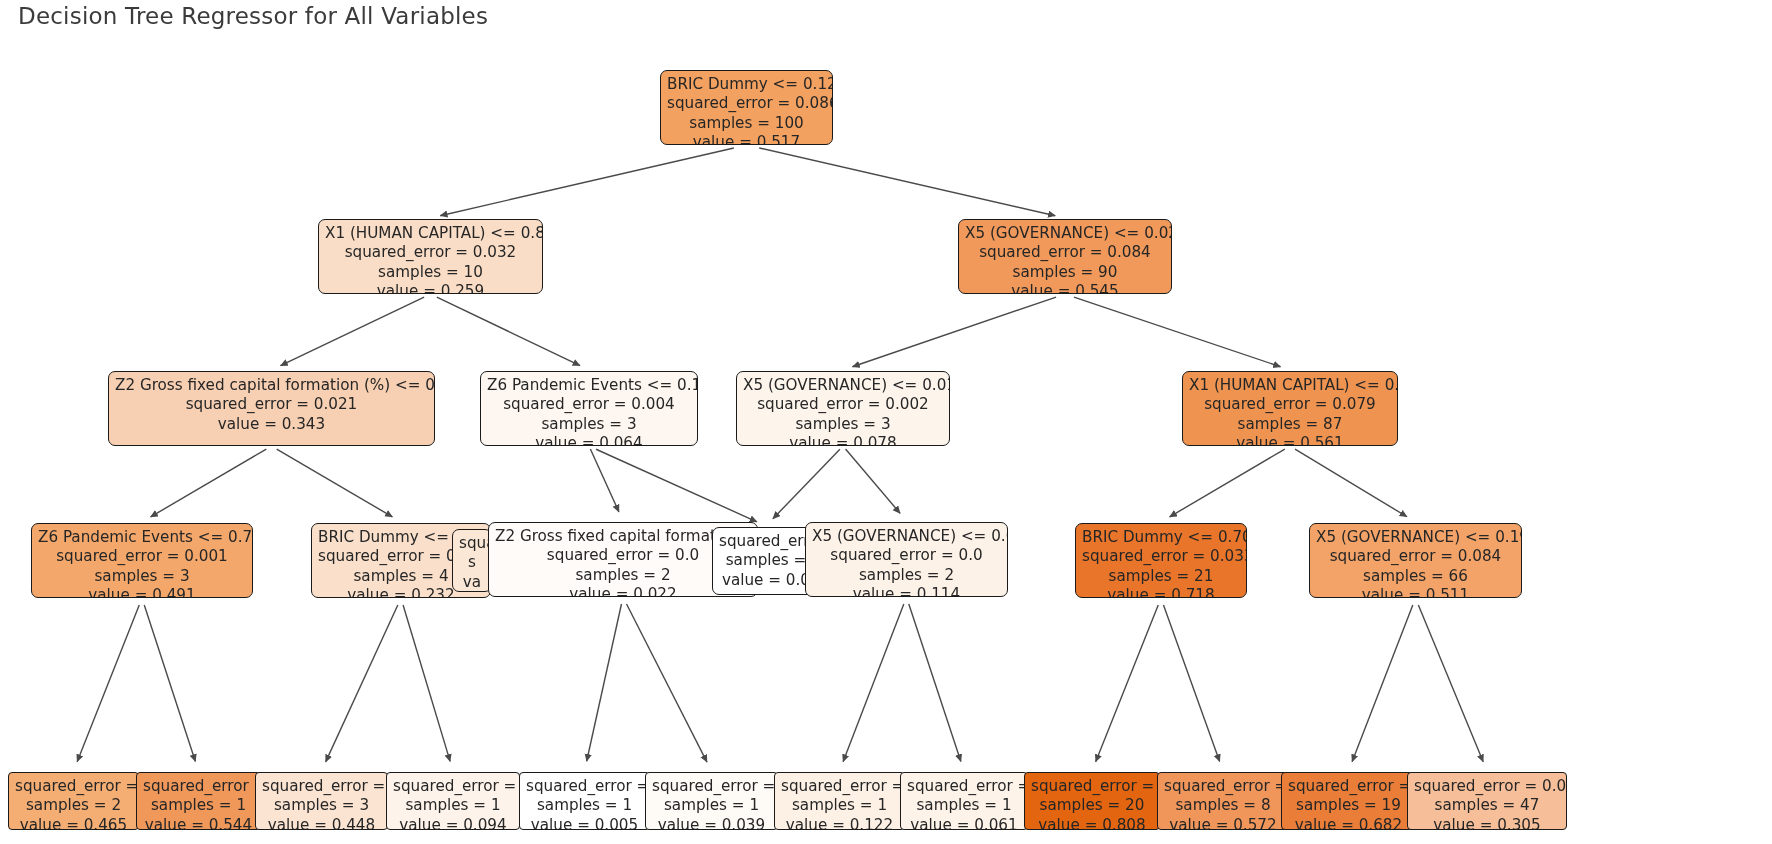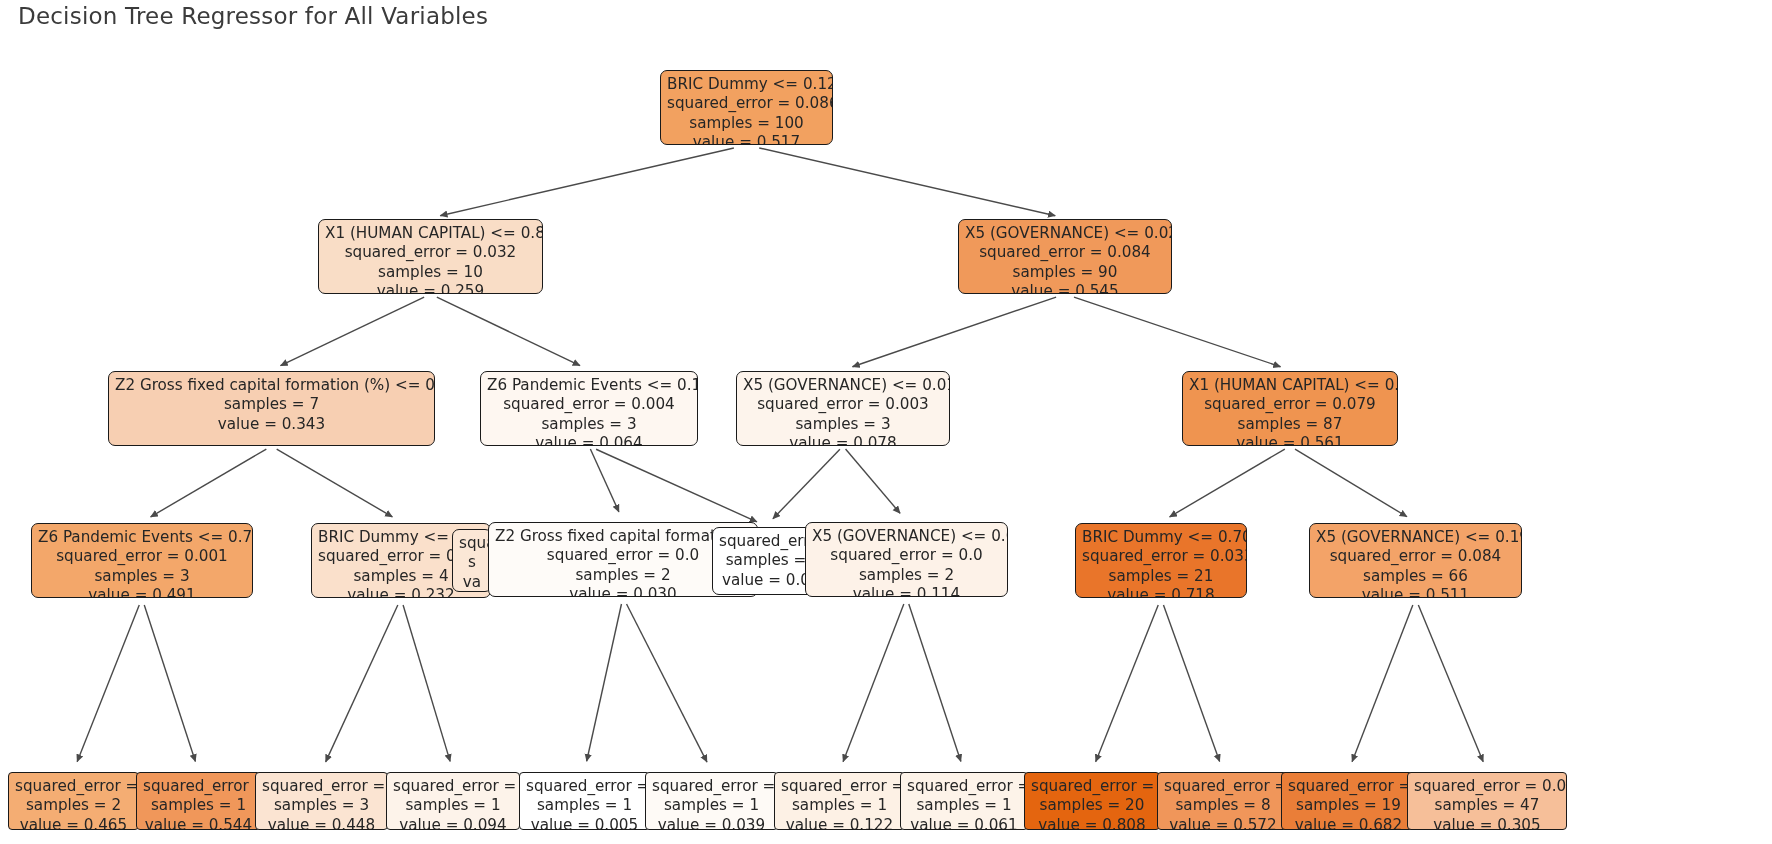--- a/index.html
+++ b/index.html
@@ -90,32 +90,32 @@
         <span class="ln">value = 0.259</span>
       </div>
       <div class="node" style="left: 958px; top: 219px; width: 214px; height: 75px; background: rgb(240, 153, 90);">
         <span class="ln">X5 (GOVERNANCE) &lt;= 0.026</span>
         <span class="ln">squared_error = 0.084</span>
         <span class="ln">samples = 90</span>
         <span class="ln">value = 0.545</span>
       </div>
       <div class="node" style="left: 108px; top: 371px; width: 327px; height: 75px; background: rgb(247, 207, 178);">
         <span class="ln">Z2 Gross fixed capital formation (%) &lt;= 0.426</span>
-        <span class="ln">samples = 7</span>
+        <span class="ln">squared_error = 0.021</span>
         <span class="ln">value = 0.343</span>
       </div>
       <div class="node" style="left: 480px; top: 371px; width: 218px; height: 75px; background: rgb(254, 247, 241);">
         <span class="ln">Z6 Pandemic Events &lt;= 0.163</span>
         <span class="ln">squared_error = 0.004</span>
         <span class="ln">samples = 3</span>
         <span class="ln">value = 0.064</span>
       </div>
       <div class="node" style="left: 736px; top: 371px; width: 214px; height: 75px; background: rgb(253, 244, 236);">
         <span class="ln">X5 (GOVERNANCE) &lt;= 0.011</span>
-        <span class="ln">squared_error = 0.003</span>
+        <span class="ln">squared_error = 0.002</span>
         <span class="ln">samples = 3</span>
         <span class="ln">value = 0.078</span>
       </div>
       <div class="node" style="left: 1182px; top: 371px; width: 216px; height: 75px; background: rgb(239, 148, 80);">
         <span class="ln">X1 (HUMAN CAPITAL) &lt;= 0.24</span>
         <span class="ln">squared_error = 0.079</span>
         <span class="ln">samples = 87</span>
         <span class="ln">value = 0.561</span>
       </div>
       <div class="node" style="left: 31px; top: 523px; width: 222px; height: 75px; background: rgb(243, 167, 106);">
@@ -132,21 +132,21 @@
       </div>
       <div class="node" style="left: 452px; top: 529px; width: 40px; height: 63px; background: rgb(251, 231, 214);">
         <span class="ln">squa</span>
         <span class="ln">s</span>
         <span class="ln">va</span>
       </div>
       <div class="node" style="left: 488px; top: 522px; width: 270px; height: 75px; background: rgb(254, 251, 248);">
         <span class="ln">Z2 Gross fixed capital formation (%) &lt;= 0.0</span>
         <span class="ln">squared_error = 0.0</span>
         <span class="ln">samples = 2</span>
-        <span class="ln">value = 0.030</span>
+        <span class="ln">value = 0.022</span>
       </div>
       <div class="node" style="left: 712px; top: 527px; width: 108px; height: 68px; background: rgb(255, 255, 255);">
         <span class="ln">squared_error</span>
         <span class="ln">samples = </span>
         <span class="ln">value = 0.0</span>
       </div>
       <div class="node" style="left: 805px; top: 522px; width: 203px; height: 75px; background: rgb(253, 242, 232);">
         <span class="ln">X5 (GOVERNANCE) &lt;= 0.02</span>
         <span class="ln">squared_error = 0.0</span>
         <span class="ln">samples = 2</span>

